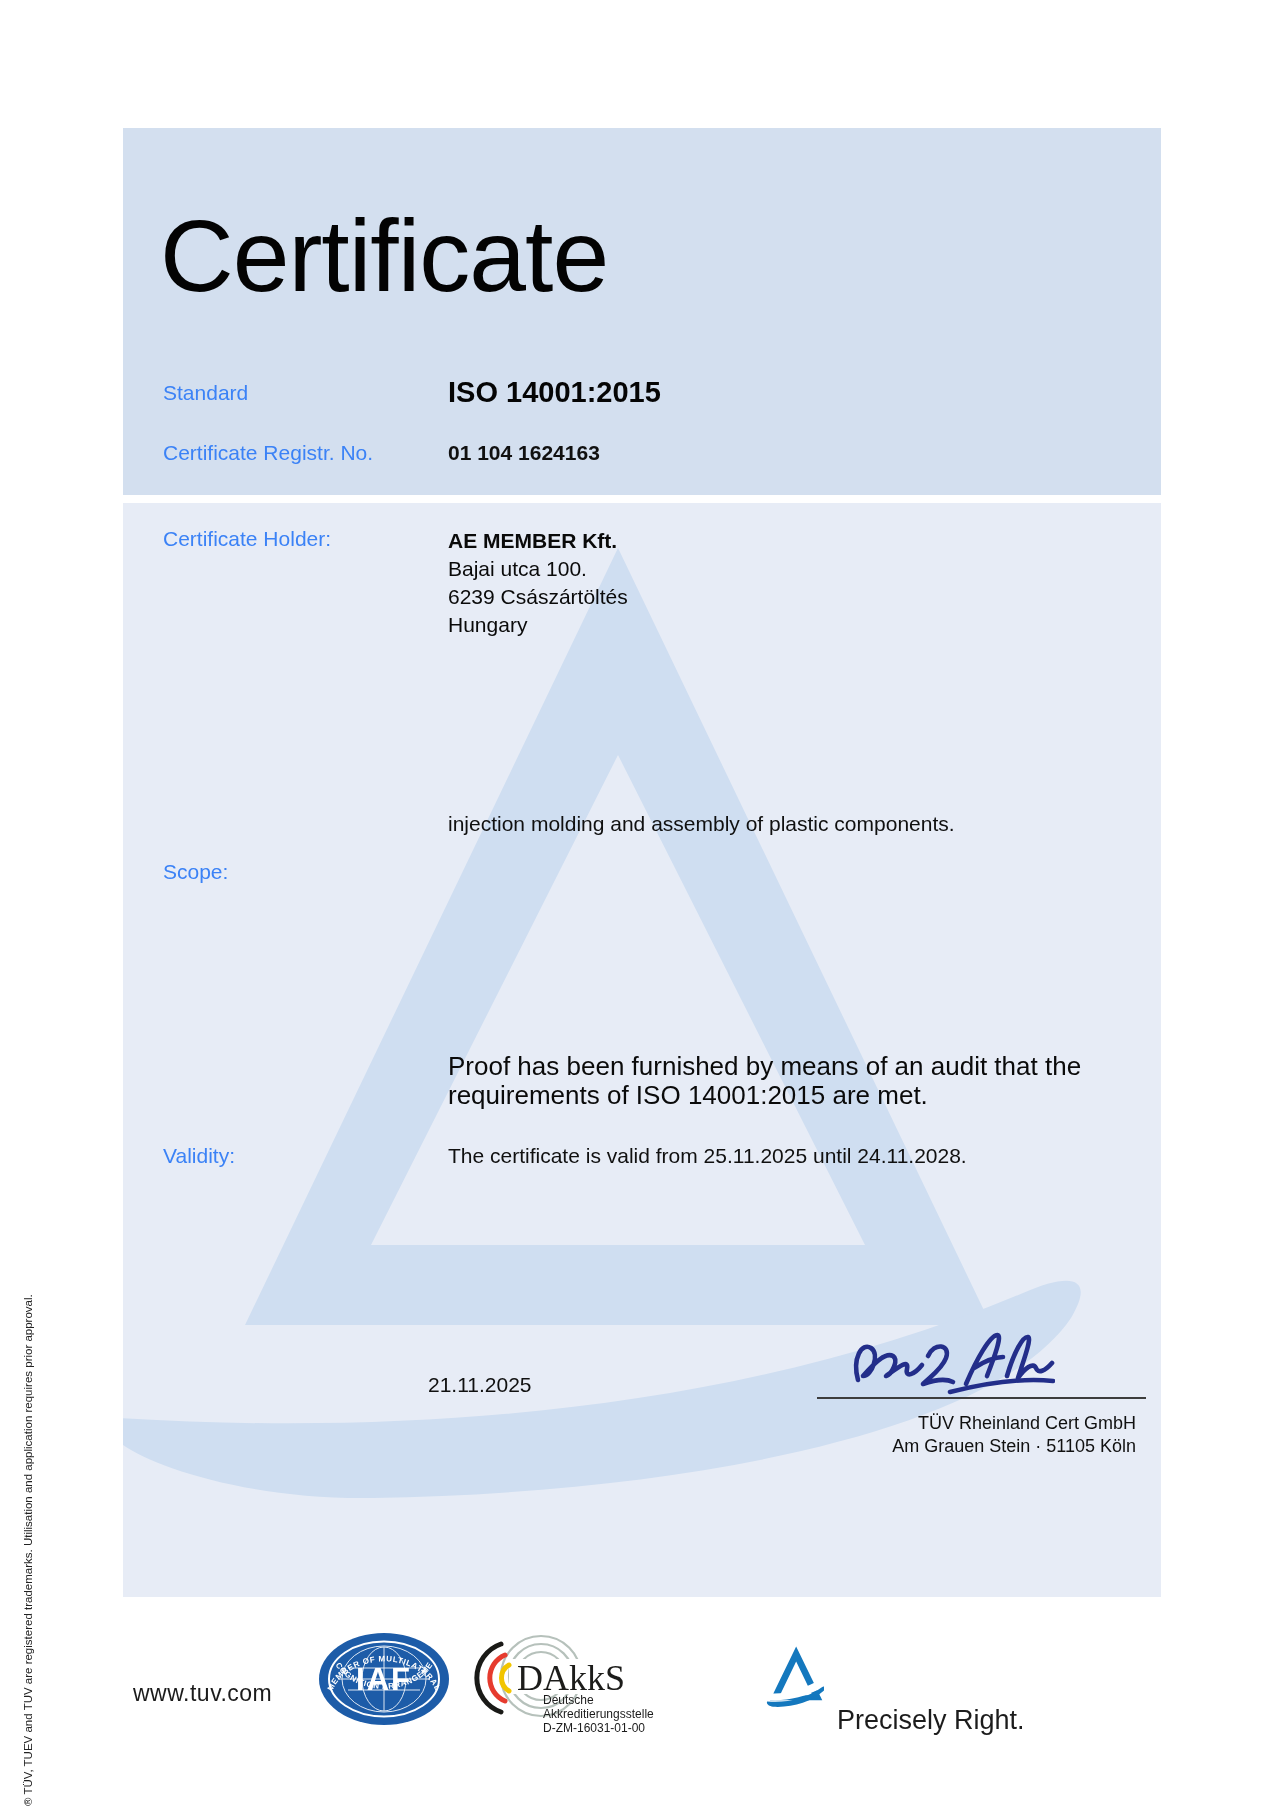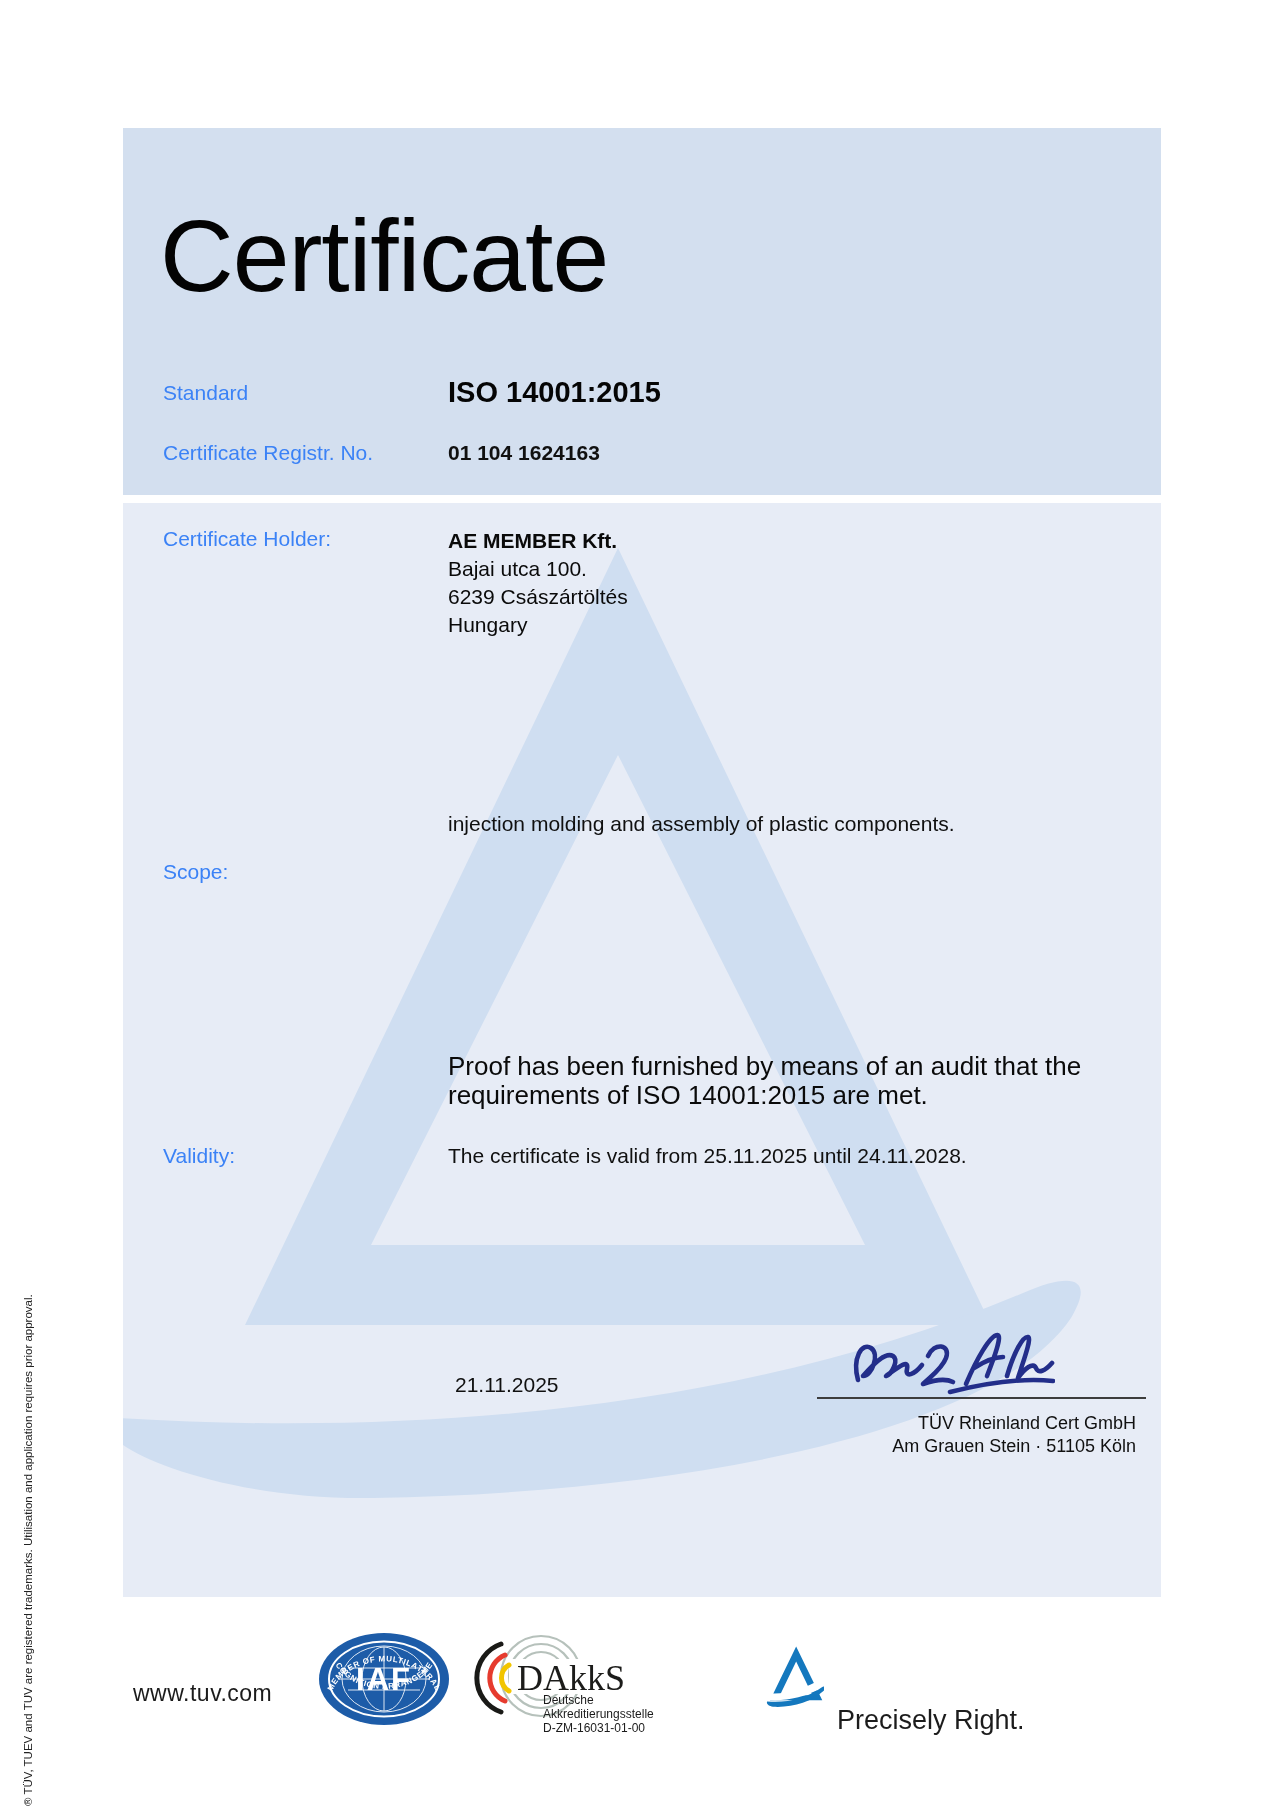--- a/index.html
+++ b/index.html
@@ -59,21 +59,21 @@
   <div class="abs value" style="left:448px;top:812px;">injection molding and assembly of plastic components.</div>
 
   <div class="abs proof" style="left:448px;top:1052px;">
     <p>Proof has been furnished by means of an audit that the</p>
     <p>requirements of ISO 14001:2015 are met.</p>
   </div>
 
   <div class="abs label" style="left:163px;top:1144px;">Validity:</div>
   <div class="abs value" style="left:448px;top:1144px;">The certificate is valid from 25.11.2025 until 24.11.2028.</div>
 
-  <div class="abs value" style="left:455px;top:1373px;">21.11.2025</div>
+  <div class="abs value" style="left:428px;top:1373px;">21.11.2025</div>
 
   <svg class="abs" style="left:850px;top:1328px;" width="205" height="74" viewBox="0 0 205 74" aria-hidden="true">
     <g fill="none" stroke="#232e8a" stroke-width="4.6" stroke-linecap="round" stroke-linejoin="round">
       <path d="M8 52 C 2 30 12 14 21 20 C 30 26 22 48 13 48 C 25 34 36 24 43 28 C 49 32 42 46 36 48 C 50 38 59 31 57 41 C 55 50 64 47 72 37"></path>
       <path d="M78 28 C 84 14 101 16 96 30 C 92 41 80 49 73 56 C 87 51 97 51 103 54"></path>
       <path d="M116 56 C 127 30 140 8 147 7 C 153 6 144 30 137 48 M124 40 C 135 33 146 29 153 29"></path>
       <path d="M157 48 C 164 24 173 8 178 9 C 182 10 173 34 168 50 C 175 40 183 34 186 40 C 188 46 195 43 202 35"></path>
       <path d="M100 64 C 140 54 175 50 203 53"></path>
     </g>
   </svg>

